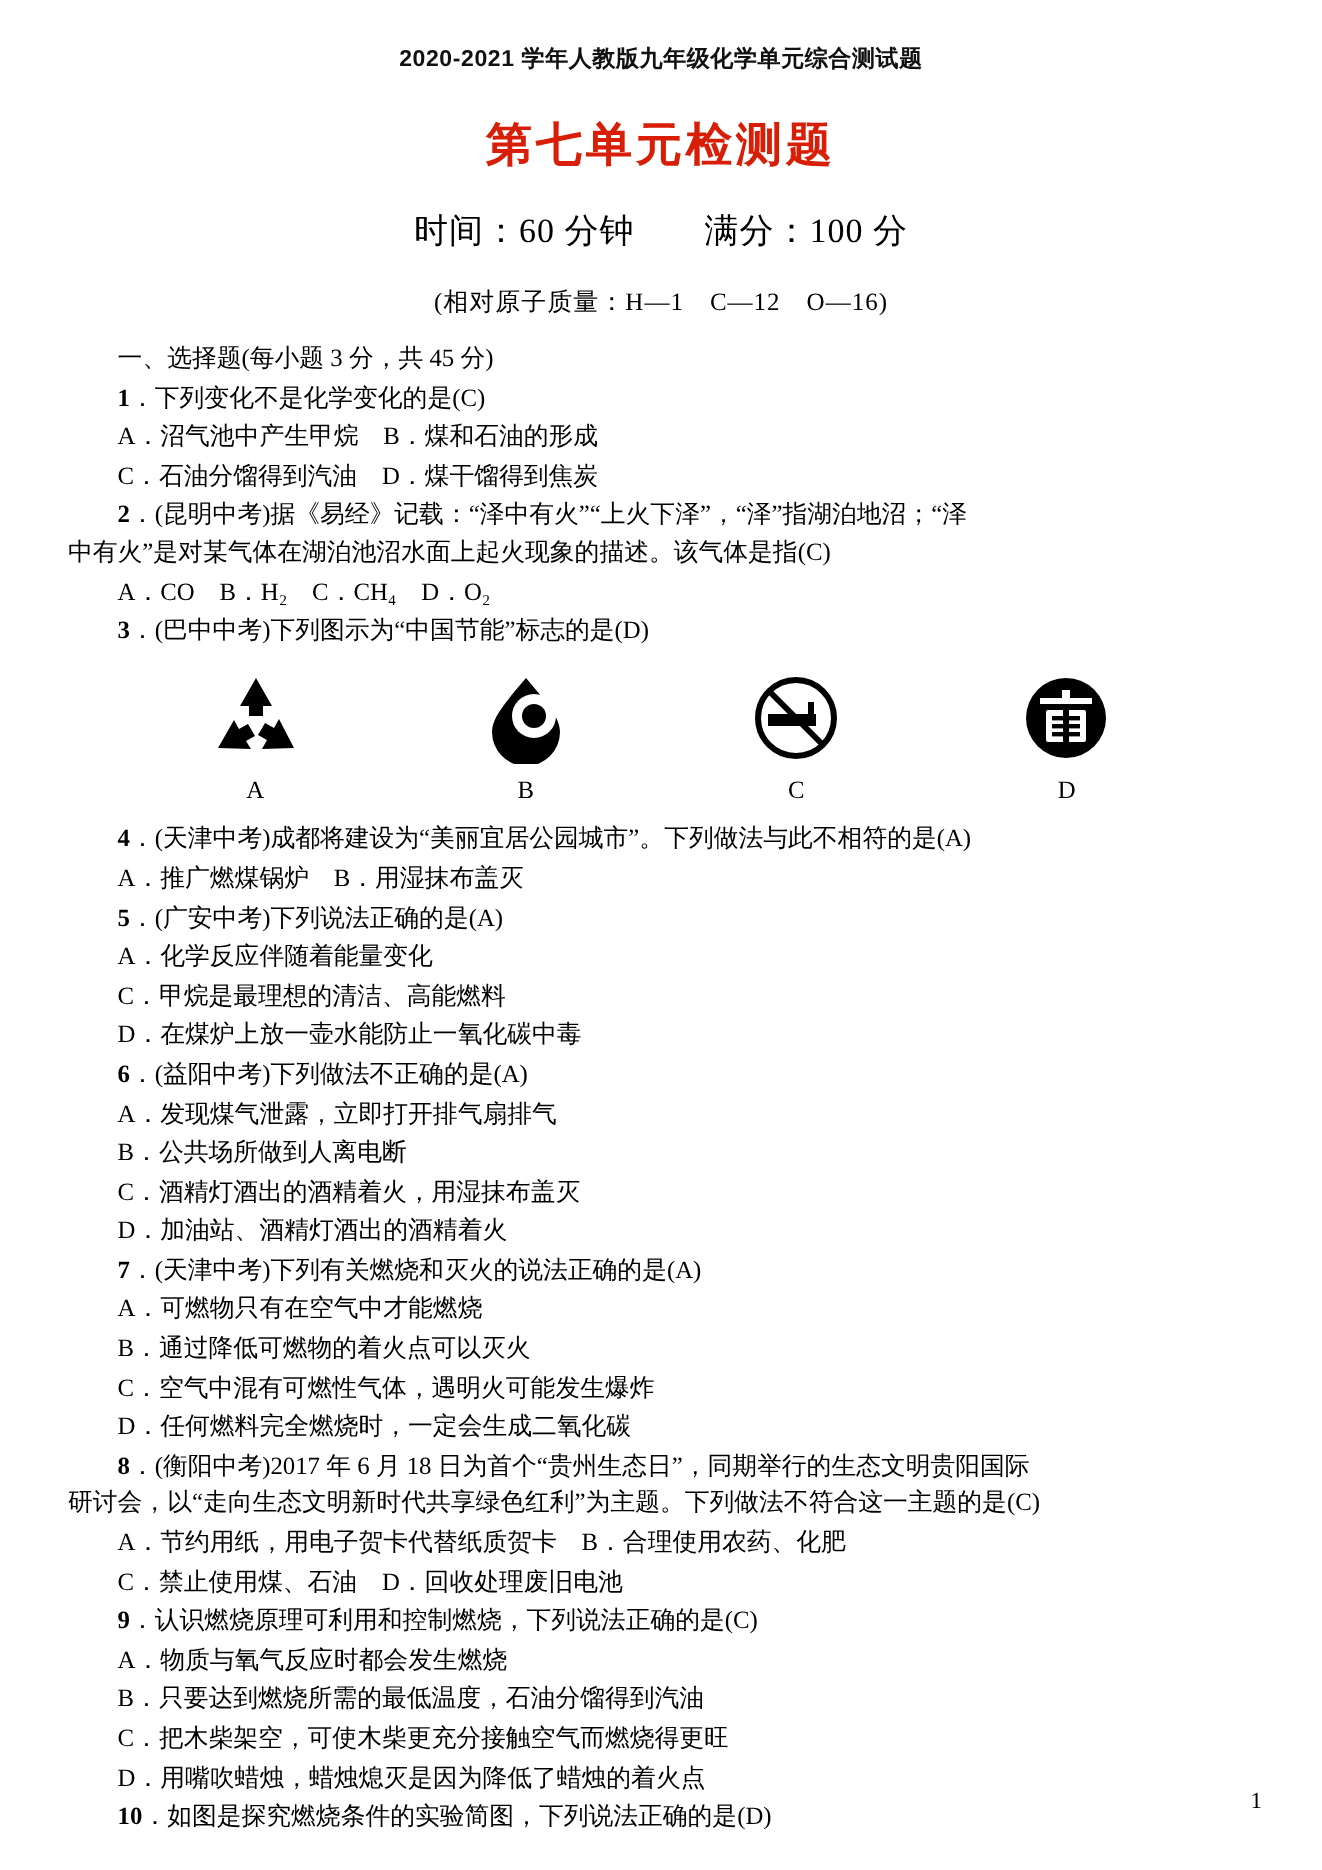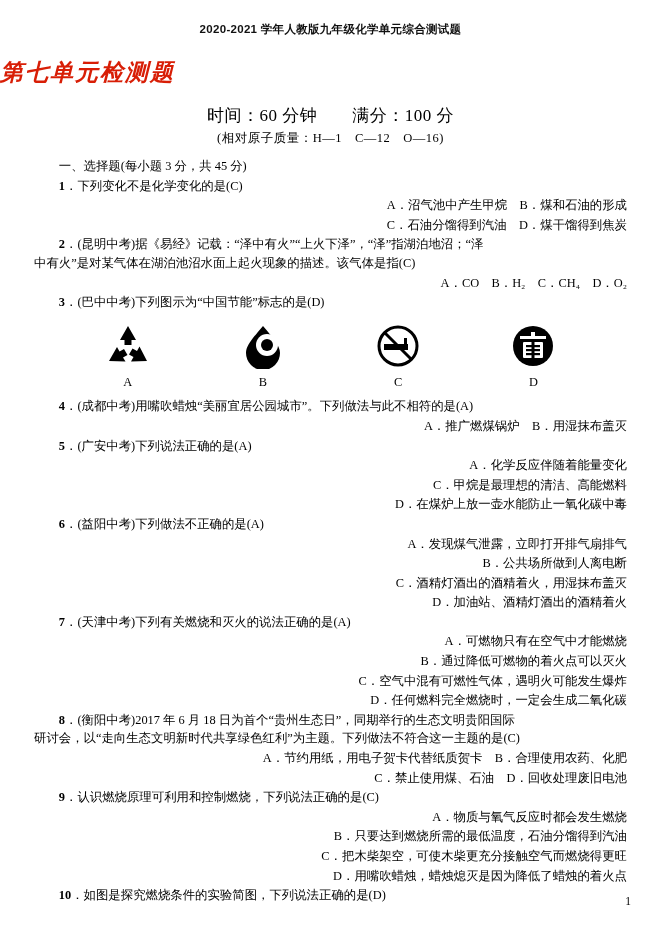--- a/index.html
+++ b/index.html
@@ -25,39 +25,38 @@
   .header-line {
     text-align: center;
     font-size: 11.5px;
     font-weight: bold;
     color: #111;
     padding-top: 22px;
     letter-spacing: 0.3px;
     font-family: "Liberation Sans", sans-serif;
   }
   .doc-title {
-    text-align: left;
+    text-align: center;
     font-size: 23px;
     font-weight: bold;
     color: #d81e06;
     margin-top: 20px;
     letter-spacing: 2px;
     font-family: "Liberation Sans", sans-serif;
-    font-style: italic;
   }
   .meta-line {
     text-align: center;
     font-size: 17px;
     margin-top: 16px;
     letter-spacing: 0.5px;
   }
   .meta-line2 {
     text-align: center;
     font-size: 12.5px;
-    margin-top: 3px;
+    margin-top: 16px;
     letter-spacing: 0.5px;
   }
   .content {
     margin: 10px 34px 0 34px;
     font-size: 12.4px;
     line-height: 18.6px;
   }
   .sect-head {
     margin-top: 6px;
     text-indent: 2em;
@@ -66,21 +65,20 @@
     text-indent: 2em;
     margin-top: 1px;
   }
   .q b {
     font-weight: bold;
   }
   .opt-row {
     text-indent: 2em;
     margin-top: 1px;
     white-space: pre;
-    text-align: right;
   }
   .icons-row {
     margin-top: 7px;
     display: flex;
     justify-content: space-around;
     align-items: flex-end;
     padding: 0 26px 0 26px;
     height: 52px;
   }
   .icon-cell {
@@ -173,21 +171,21 @@
         </svg>
       </div>
     </div>
     <div class="icon-labels">
       <span>A</span>
       <span>B</span>
       <span>C</span>
       <span>D</span>
     </div>
 
-    <div class="q" style="margin-top:6px"><b>4</b><span>．(成都中考)用嘴吹蜡烛“美丽宜居公园城市”。下列做法与此不相符的是(A)</span></div>
+    <div class="q" style="margin-top:6px"><b>4</b><span>．(天津中考)成都将建设为“美丽宜居公园城市”。下列做法与此不相符的是(A)</span></div>
     <div class="opt-row">A．推广燃煤锅炉　B．用湿抹布盖灭</div>
 
     <div class="q"><b>5</b><span>．(广安中考)下列说法正确的是(A)</span></div>
     <div class="opt-row">A．化学反应伴随着能量变化</div>
     <div class="opt-row">C．甲烷是最理想的清洁、高能燃料</div>
     <div class="opt-row">D．在煤炉上放一壶水能防止一氧化碳中毒</div>
 
     <div class="q"><b>6</b><span>．(益阳中考)下列做法不正确的是(A)</span></div>
     <div class="opt-row">A．发现煤气泄露，立即打开排气扇排气</div>
     <div class="opt-row">B．公共场所做到人离电断</div>

